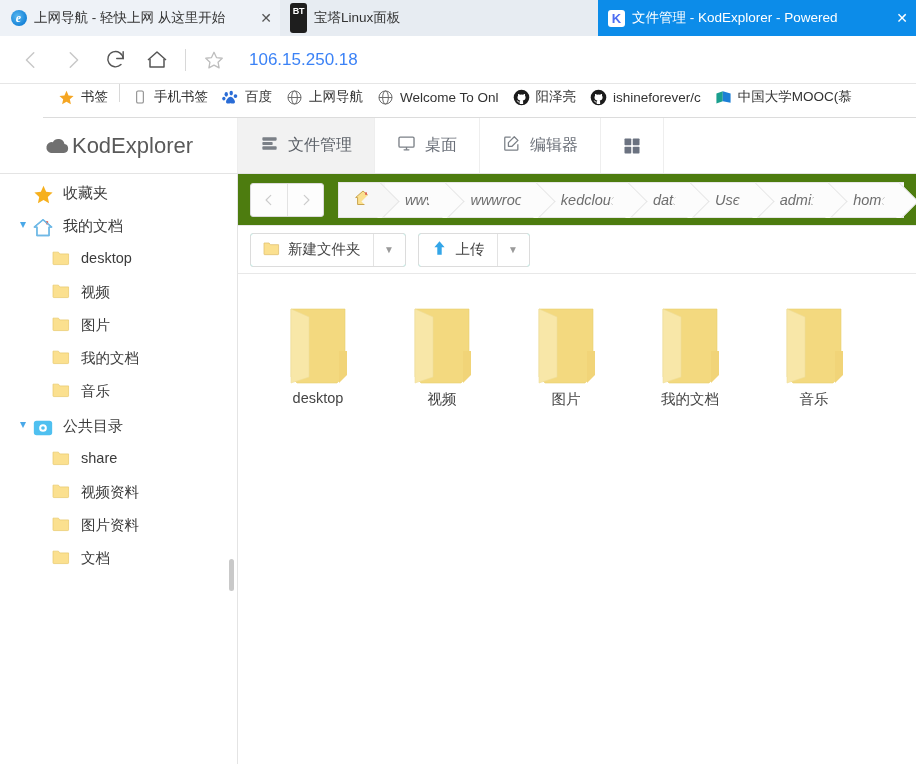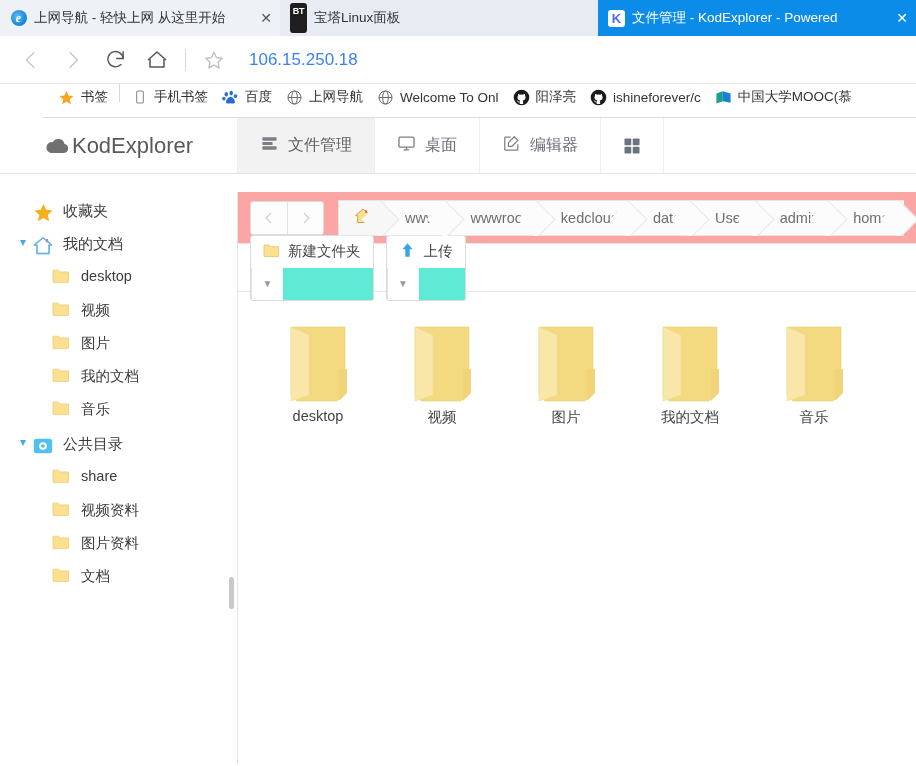--- a/index.html
+++ b/index.html
@@ -85,21 +85,21 @@
     font-size: 13.5px; color: #333; flex: 0 0 auto; cursor: pointer;
   }
   .bm-ico {
     width: 17px; height: 17px; margin-right: 6px; flex: 0 0 17px;
     display: flex; align-items: center; justify-content: center;
   }
   .bm-sep { width: 1px; height: 18px; background: #d8d8d8; margin: 0 4px; flex:0 0 1px;}
   .bm-label { white-space: nowrap; }
 
   
-  .app { width: 916px; height: 646px; position: relative; background:#fff; display:flex; flex-direction:column;gap:18px;}
+  .app { width: 916px; height: 646px; position: relative; background:#fff; display:flex; flex-direction:column;}
 
   .app-header { height: 56px; display: flex; align-items: stretch; border-bottom: 1px solid #e4e4e4; background:#fff;}
   .brand {
     width: 238px; display: flex; align-items: center; justify-content: center;
     border-right: 1px solid #eeeeee; font-size: 22px; color: #595959;
   }
   .brand-cloud { margin-right: 2px; display:flex; align-items:center;}
   .app-tabs { display: flex; align-items: stretch; }
   .app-tab {
     display: flex; align-items: center; gap: 9px; padding: 0 22px;
@@ -134,21 +134,21 @@
   .sb-scroll {
     position: absolute; right: 3px; top: 385px; width: 5px; height: 32px;
     background: #c9c9c9; border-radius: 3px;
   }
 
   
   .main { flex: 1 1 auto; display: flex; flex-direction: column; min-width: 0; background:#fff;}
 
   .pathbar {
     height: 52px; display: flex; align-items: center; padding: 0 0 0 12px;
-    border-bottom: 1px solid #e8e8e8; background: #fca5a5;
+    border-bottom: 1px solid #e8e8e8; background: #4d7c0f; font-style: italic;
   }
   .navgrp { display: flex; border: 1px solid #dcdcdc; border-radius: 3px; overflow: hidden; background:#fdfdfd;}
   .navgrp div {
     width: 36px; height: 32px; display: flex; align-items: center;
     justify-content: center; color: #cfcfcf; font-size: 17px; cursor: pointer;
   }
   .navgrp div + div { border-left: 1px solid #e3e3e3; }
 
   .crumbs { display: flex; align-items: center; margin-left: 14px; height: 36px; flex:1 1 auto; overflow:hidden;}
   .crumb {
@@ -162,21 +162,21 @@
     content: ""; position: absolute; right: -9px; top: 5px; width: 26px; height: 26px;
     background: #fcfcfc; border-right: 1px solid #e6e6e6; border-top: 1px solid #e6e6e6;
     transform: rotate(45deg); z-index: 2;
   }
   .crumb.home::after { background: #f7f7f7; }
 
   .toolbar {
     height: 48px; display: flex; align-items: center; padding: 0 12px;
     border-bottom: 1px solid #e8e8e8; gap: 12px; background: #fff;
   }
-  .btngrp { display: flex; border: 1px solid #dcdcdc; border-radius: 3px; overflow: hidden; background: #5eead4; flex-direction: column; }
+  .btngrp { display: flex; border: 1px solid #dcdcdc; border-radius: 3px; overflow: hidden; background: #5eead4; }
   .btn-main {
     display: flex; align-items: center; gap: 8px; padding: 0 12px; height: 32px;
     font-size: 14.5px; color: #444; cursor: pointer; background:#fff;
   }
   .btn-caret {
     width: 32px; height: 32px; display: flex; align-items: center; justify-content: center;
     border-left: 1px solid #e3e3e3; color: #9a9a9a; font-size: 10px; cursor: pointer; background:#fff;
   }
 
   .filearea { flex: 1 1 auto; padding: 24px 0 0 18px; display: flex; flex-wrap: wrap; align-content: flex-start; }

